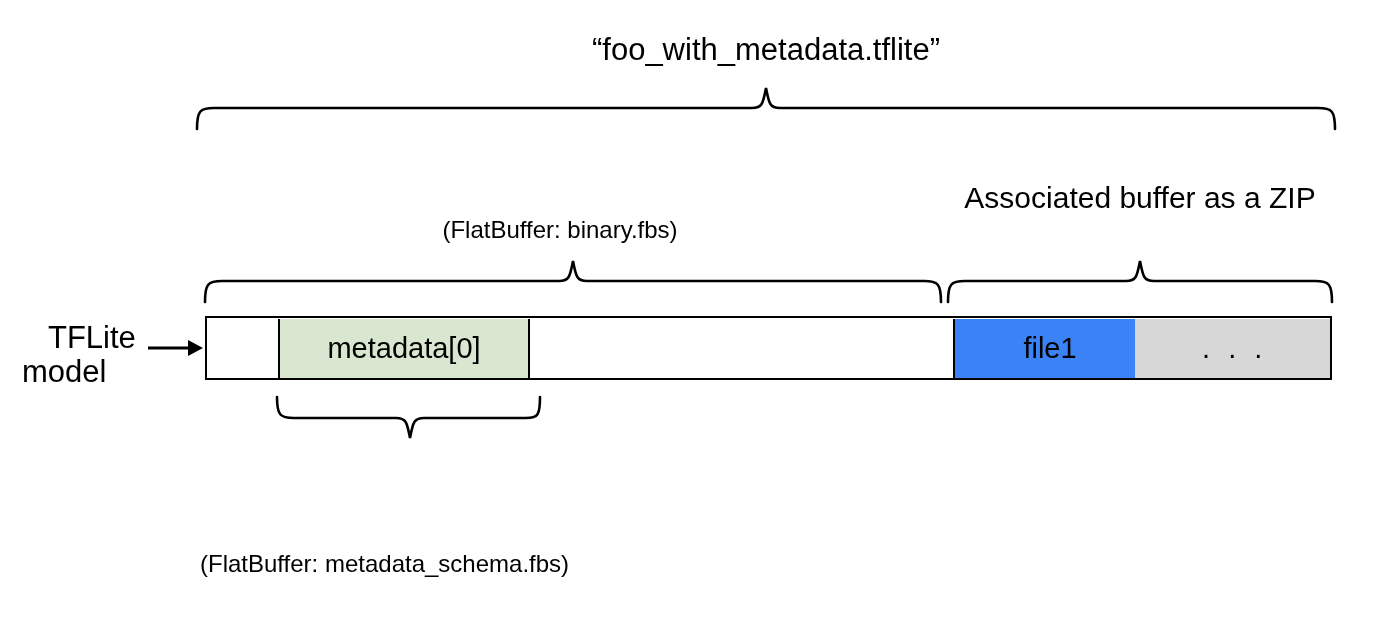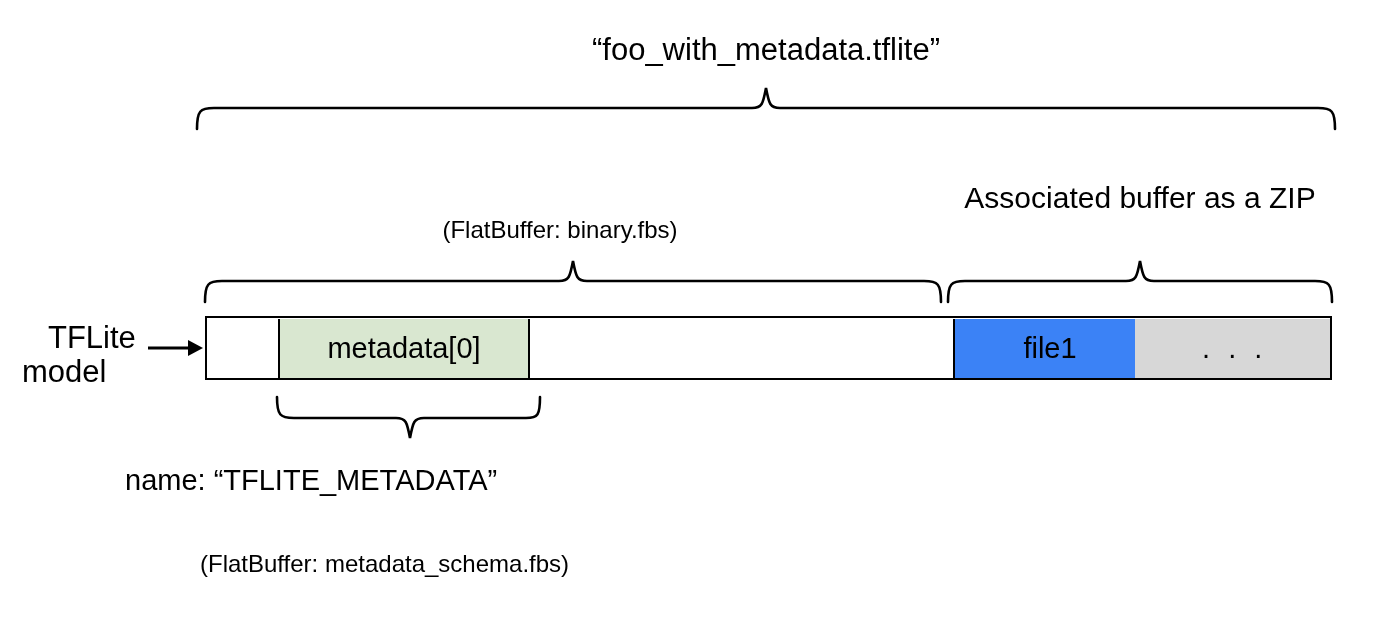--- a/index.html
+++ b/index.html
@@ -123,21 +123,20 @@
   </div>
 
   <div class="cell cell-divider-left cell-divider-right" style="left:941px; top:318.5px; width:194px; height:59px; background:#3b82f6;margin-left:12px;">
     <span class="t-cell">file1</span>
   </div>
 
   <div class="cell" style="left:1135px; top:318.5px; width:194.5px; height:59px; background:#d7d7d7;">
     <span class="t-cell" style="letter-spacing:5px; padding-left:5px;">. . .</span>
   </div>
 
-  <div class="txt t-note" style="left:125px; top:466px;">name: “TFLITE_METADATA”</div>
   <div class="txt t-note-sub" style="left:200px; top:552px;">(FlatBuffer: metadata_schema.fbs)</div>
 
   <svg class="overlay" viewBox="0 0 1382 621">
 
     <path class="brace" d="M 197 129
              C 197 111, 200 108, 214 108
              L 752 108
              C 762 108, 763 104, 766 88
              C 769 104, 770 108, 780 108
              L 1318 108

